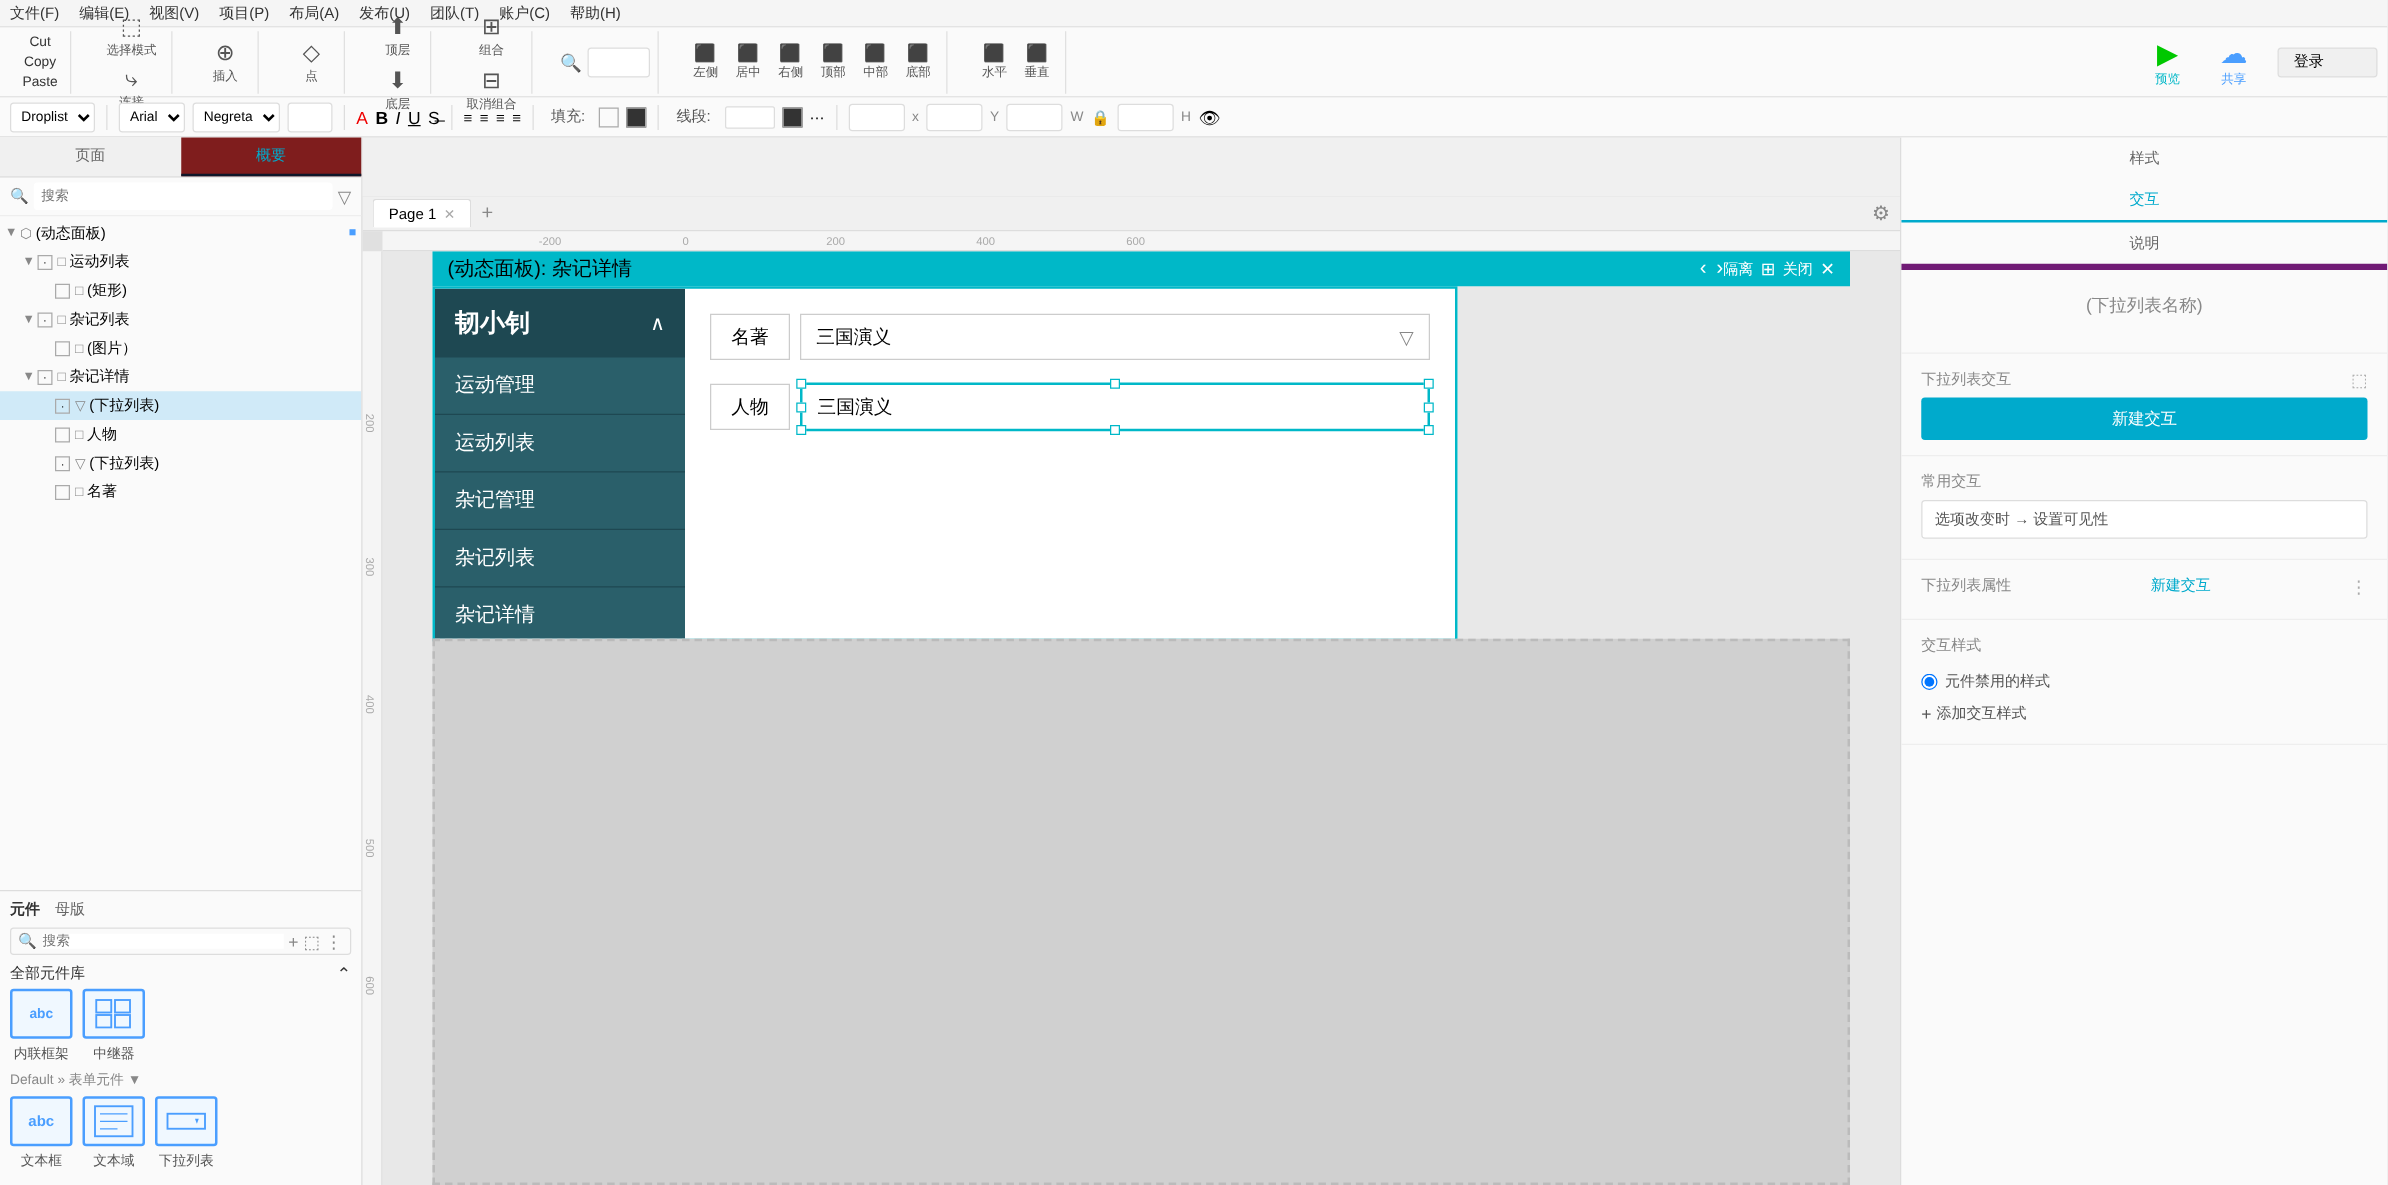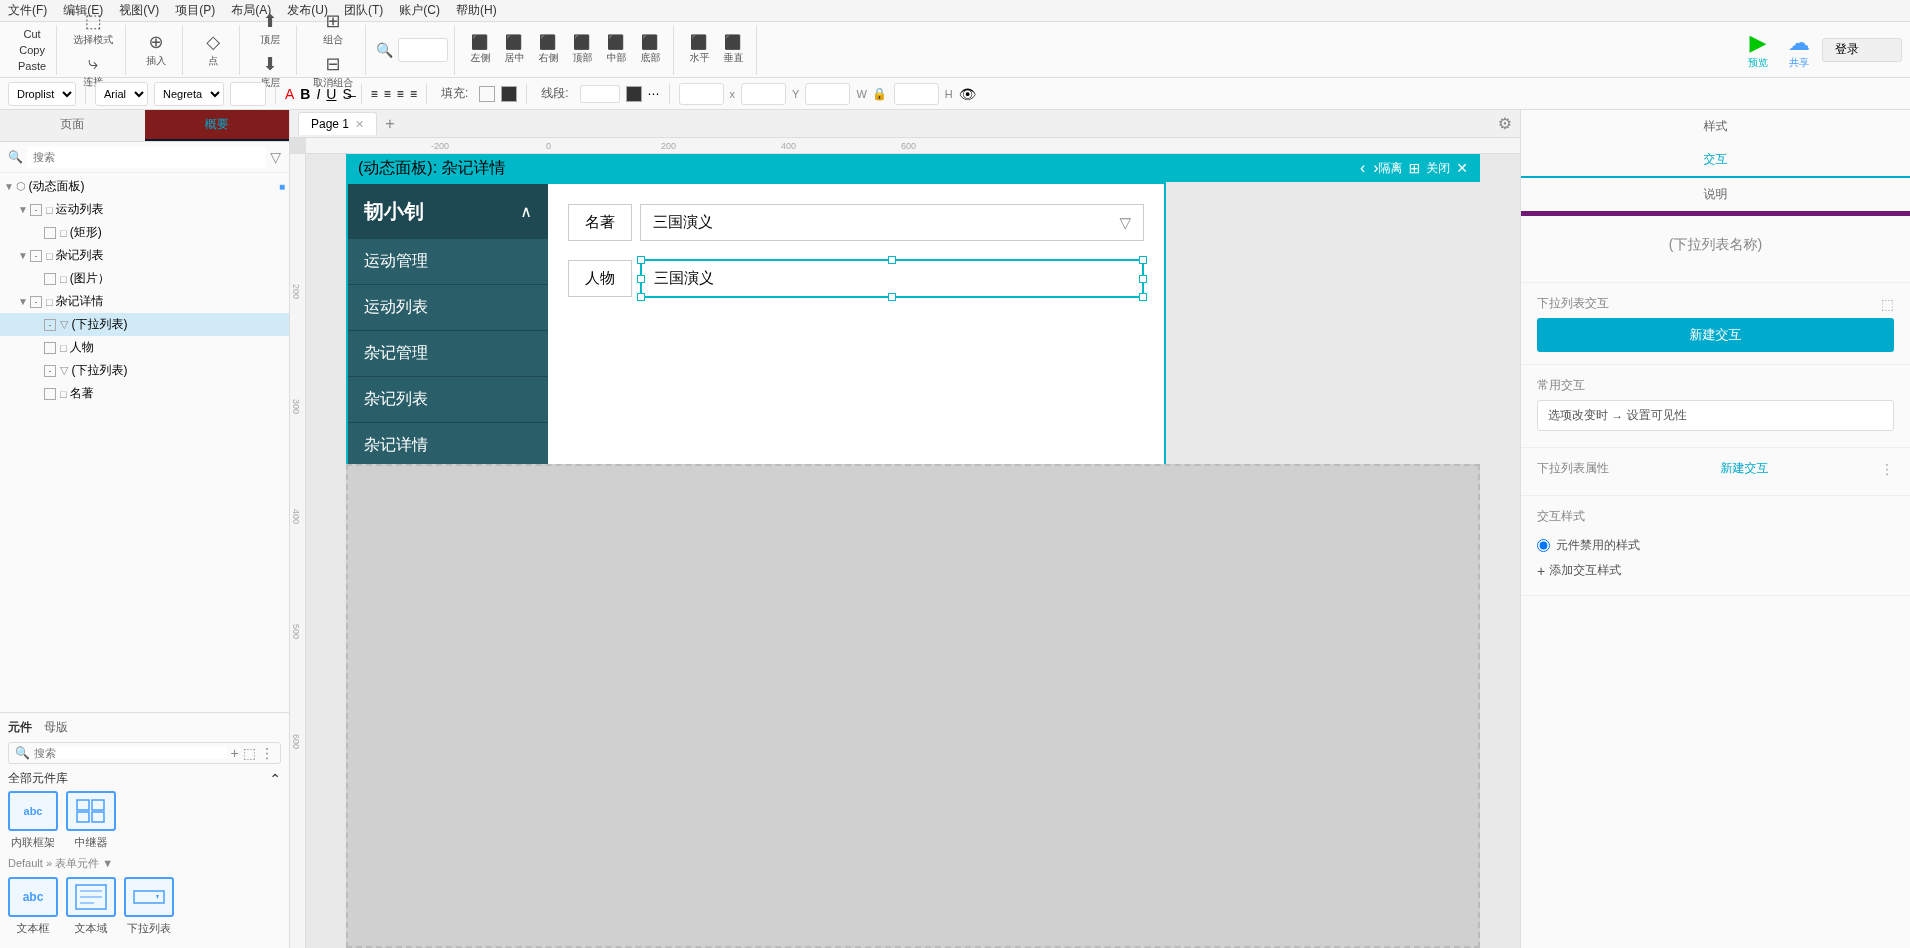--- a/index.html
+++ b/index.html
@@ -8,21 +8,21 @@
     
     .menu-bar {
       display: flex; align-items: center; background: #f5f5f5;
       border-bottom: 1px solid #ddd; height: 22px; padding: 0 8px; gap: 16px;
     }
     .menu-bar span { font-size: 12px; cursor: pointer; color: #333; }
 
     
     .toolbar {
       display: flex; align-items: center; background: #fafafa;
-      border-bottom: 1px solid #ddd; height: 56px; padding: 0 8px; gap: 4px;
+      border-bottom: 1px solid #ddd; height: 56px; padding: 0 8px; gap: 16px;
     }
     .toolbar-group {
       display: flex; flex-direction: column; align-items: center;
       justify-content: center; padding: 2px 6px; border-right: 1px solid #e0e0e0;
       height: 50px; gap: 2px;
     }
     .toolbar-group:last-child { border-right: none; }
     .toolbar-btn {
       display: flex; flex-direction: column; align-items: center; justify-content: center;
       cursor: pointer; padding: 2px 6px; border-radius: 3px; min-width: 40px;
@@ -93,21 +93,21 @@
     .component-search-row { display: flex; align-items: center; gap: 4px; margin-bottom: 6px; border: 1px solid #ddd; border-radius: 3px; padding: 2px 6px; }
     .component-search-input { border: none; outline: none; font-size: 11px; flex: 1; }
     .component-title { font-size: 12px; color: #333; margin: 6px 0 4px; display: flex; align-items: center; justify-content: space-between; }
     .component-grid { display: flex; gap: 8px; flex-wrap: wrap; margin-bottom: 6px; }
     .component-item { display: flex; flex-direction: column; align-items: center; gap: 4px; cursor: pointer; }
     .component-item-icon { width: 50px; height: 40px; border: 1px solid #ddd; border-radius: 3px; background: white; display: flex; align-items: center; justify-content: center; font-size: 20px; color: #4a9eff; }
     .component-item-label { font-size: 11px; color: #555; }
     .default-label { font-size: 11px; color: #888; }
 
     
-    .canvas-area { flex: 1; background: #e0e0e0; position: relative; overflow: hidden; }
+    .canvas-area { flex: 1; background: #e0e0e0; position: relative; overflow: hidden; margin-top: 47px; }
     .canvas-tab-bar { display: flex; align-items: center; background: #f0f0f0; border-bottom: 1px solid #ddd; height: 28px; padding: 0 8px; }
     .canvas-tab { padding: 4px 12px; font-size: 12px; cursor: pointer; background: white; border: 1px solid #ddd; border-bottom: none; border-radius: 3px 3px 0 0; display: flex; align-items: center; gap: 6px; }
     .canvas-tab .close { color: #aaa; cursor: pointer; font-size: 11px; }
     .canvas-content { position: absolute; top: 44px; left: 16px; right: 0; bottom: 0; overflow: hidden; }
 
     
     .right-panel { width: 390px; background: #fafafa; border-left: 1px solid #ddd; display: flex; flex-direction: column; overflow-y: auto; }
     .right-panel-tabs { display: flex; border-bottom: 5px solid #701a75; flex-direction: column; }
     .right-tab { flex: 1; text-align: center; padding: 8px 0; cursor: pointer; font-size: 12px; color: #666; }
     .right-tab.active { color: #00aacc; border-bottom: 2px solid #00aacc; }

